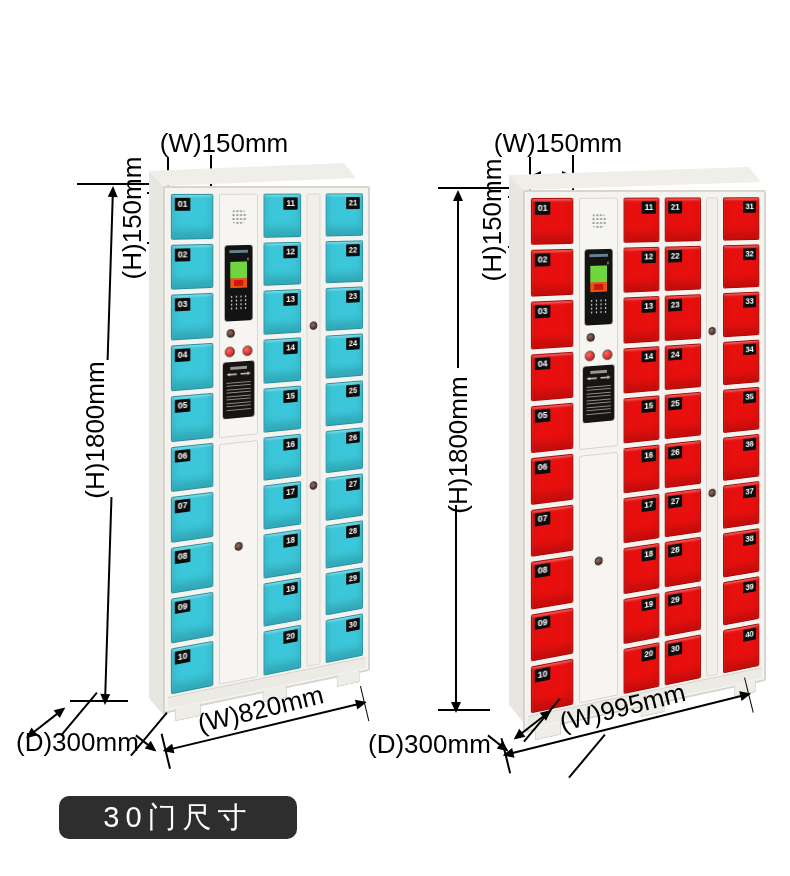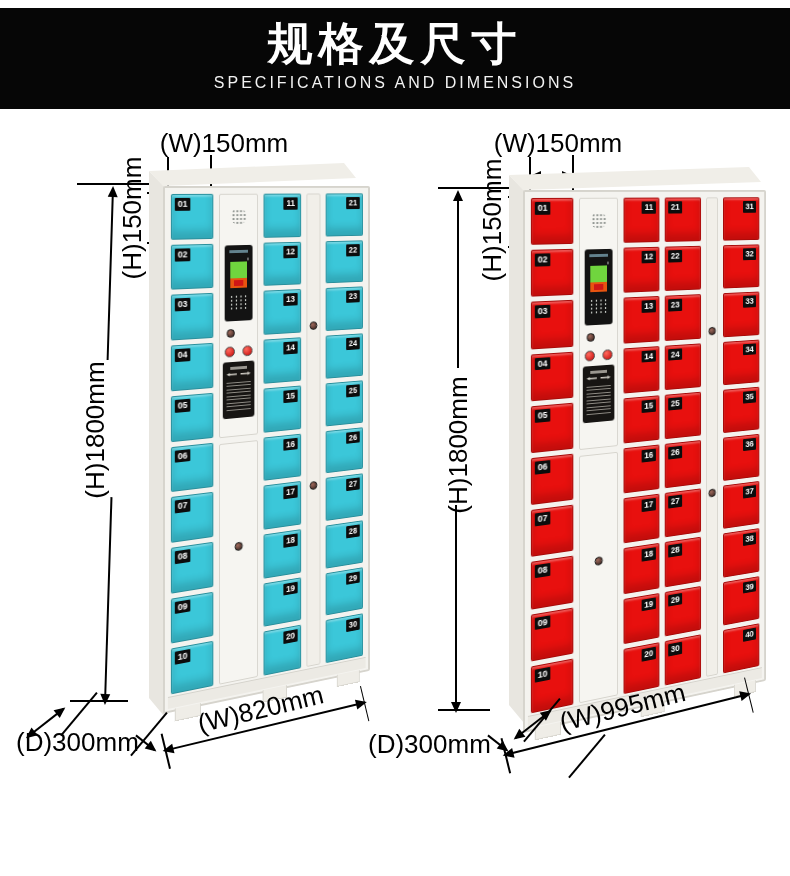--- a/index.html
+++ b/index.html
@@ -89,24 +89,20 @@
 
   
   .pill{position:absolute;background:var(--pill-bg,#2e2e2e);border-radius:10px;color:#fff;
         text-align:center;letter-spacing:6px;}
 </style>
 </head>
 <body>
 
 <div id="canvas" style="--banner-bg: #060606; --pill-bg: #2e2e2e;">
 
-  <div class="banner">
-    <div class="title">规格及尺寸</div>
-    <div class="subtitle">SPECIFICATIONS AND DIMENSIONS</div>
-  </div>
 
   <div class="dim ctr" style="left:130px;top:128px;width:188px;">(W)150mm</div>
   <div class="tickv" style="left:167px;top:157px;height:40px;"></div>
   <div class="tickv" style="left:210px;top:155px;height:40px;"></div>
   <div class="harrow hb" style="left:170px;top:175px;width:39px;"></div>
 
   <div class="dim rotv" style="left:52px;top:203px;width:160px;">(H)150mm</div>
   <div class="tickh" style="left:147px;top:192px;width:26px;"></div>
   <div class="tickh" style="left:147px;top:242px;width:26px;"></div>
   <div class="varrow vboth" style="left:157px;top:196px;height:42px;"></div>
@@ -266,20 +262,21 @@
     <div class="harrow hr" style="left:0;top:0;width:24px;"></div>
   </div>
 
   <div class="wgroup" style="left:158px;top:694px;width:206px;transform:rotate(-13.5deg);">
     <div class="dim ctr" style="width:100%;">(W)820mm</div>
     <div class="harrow hb"></div>
     <span class="endtick e1"></span>
     <span class="endtick e2"></span>
   </div>
 
+  <div class="pill" style="left:59px;top:796px;width:238px;height:43px;font-size:29px;line-height:43px;">30门尺寸</div>
 
   <div class="dim ctr" style="left:464px;top:128px;width:188px;">(W)150mm</div>
   <div class="tickv" style="left:529px;top:157px;height:40px;"></div>
   <div class="tickv" style="left:572px;top:155px;height:40px;"></div>
   <div class="harrow hb" style="left:532px;top:175px;width:39px;"></div>
 
   <div class="dim rotv" style="left:412px;top:205px;width:160px;">(H)150mm</div>
   <div class="tickh" style="left:508px;top:196px;width:26px;"></div>
   <div class="tickh" style="left:508px;top:246px;width:26px;"></div>
   <div class="varrow vboth" style="left:519px;top:200px;height:42px;"></div>

